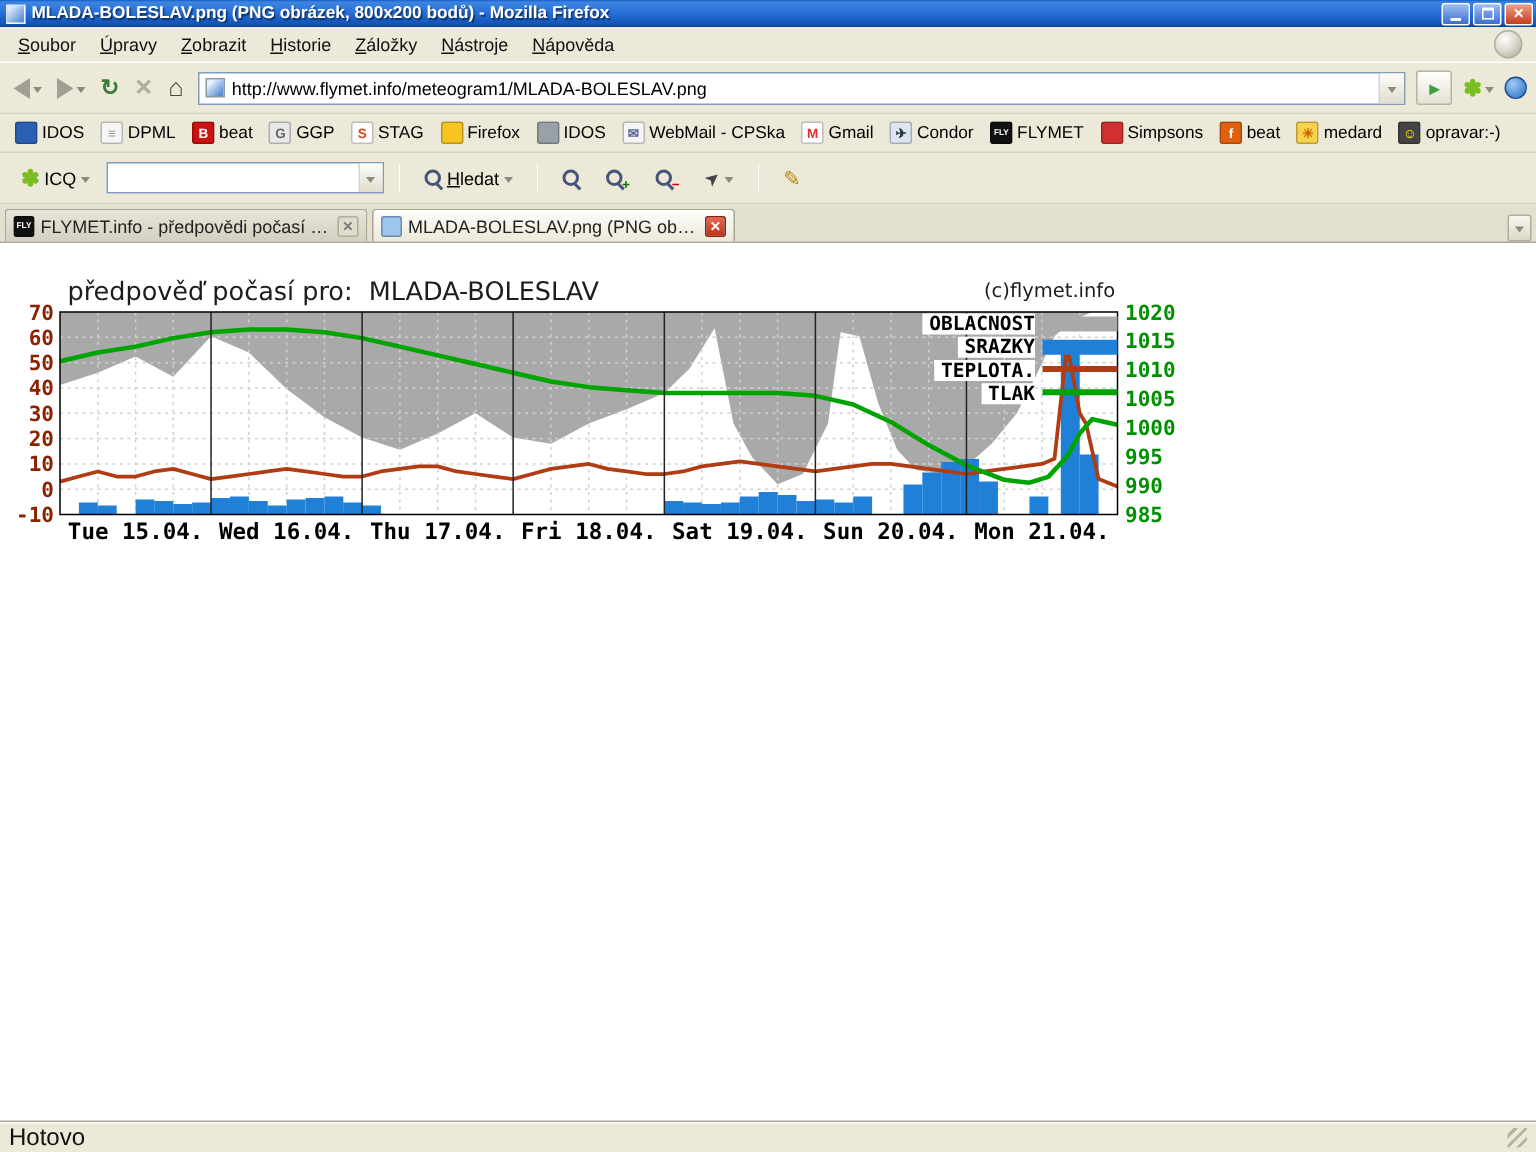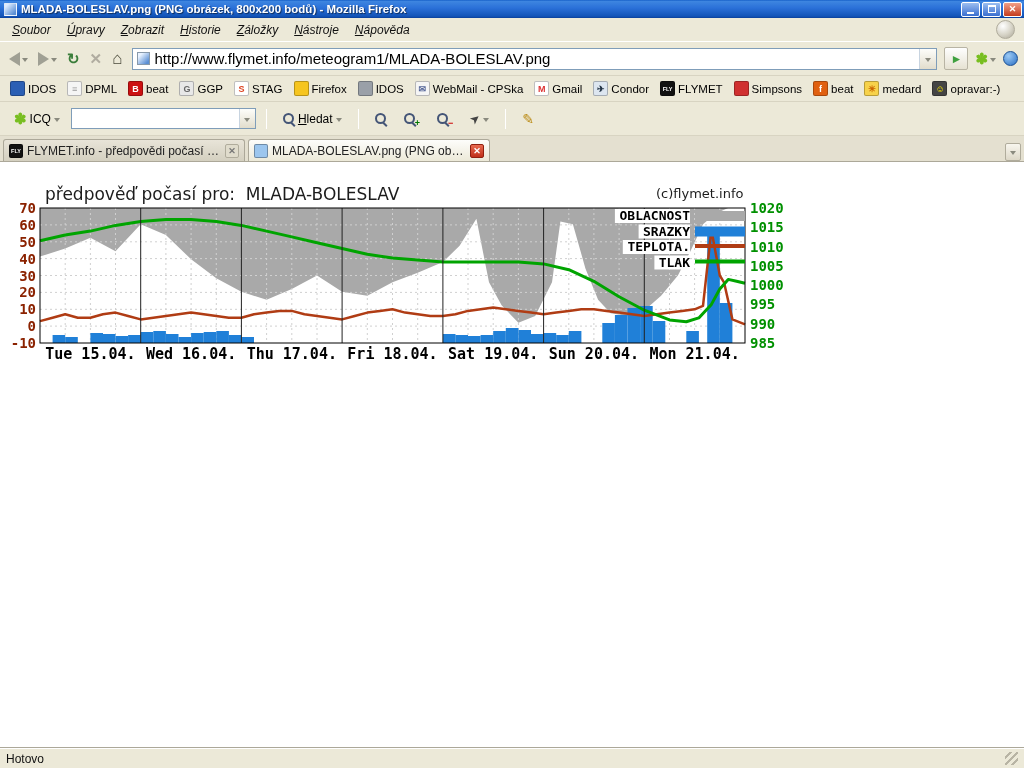--- a/index.html
+++ b/index.html
@@ -27,42 +27,42 @@
     background:linear-gradient(#9cbef0,#3a6fd0); color:#fff; font-size:9px; font-weight:bold;
     display:flex; align-items:center; justify-content:center; }
   .wbtn.close { background:linear-gradient(#f0a088,#c43c1e); }
   .glyph-min { width:7px; height:2px; background:#fff; margin-top:7px; }
   .glyph-max { width:8px; height:8px; border:1px solid #fff; border-top:2px solid #fff; }
 
   
   .menubar { height:24px; flex:0 0 24px; display:flex; align-items:center;
     background:#ece9d8; border-bottom:1px solid #ffffff; padding:0 4px; font-size:12px; }
   .menu-items { display:flex; }
-  .menu-item { padding:3px 8px; color:#111;font-style:italic; }
+  .menu-item { padding:3px 8px; color:#111; }
   .throbber { margin-left:auto; margin-right:5px; width:19px; height:19px; border-radius:50%;
     background:radial-gradient(circle at 35% 30%,#ffffff,#d6d3c6 55%,#a8a496);
     border:1px solid #b0ac9c; }
 
   
   .navbar { height:34px; flex:0 0 34px; display:flex; align-items:center;
     background:#ece9d8; border-bottom:1px solid #d8d4c2; padding:0 6px; gap:4px; }
   .nbtn { display:flex; align-items:center; justify-content:center; padding:2px 3px; gap:2px; }
   .arr-left  { width:0; height:0; border:7px solid transparent; border-left:none; border-right:11px solid #a0a094; }
   .arr-right { width:0; height:0; border:7px solid transparent; border-right:none; border-left:11px solid #a0a094; }
   .caret { width:0; height:0; border:3px solid transparent; border-bottom:none; border-top:4px solid #8a8a7e; margin-top:2px; }
   .glyph { font-size:15px; line-height:1; }
   .reload { color:#3a7d3a; font-weight:bold; }
   .stop { color:#b0aca0; font-weight:bold; }
   .home { color:#4a4a3a; font-size:17px; }
   .urlbar { flex:1; height:22px; background:#fff; border:1px solid #7f9db9;
     display:flex; align-items:center; margin:0 3px; }
   .favicon { width:13px; height:13px; margin:0 4px; flex:0 0 13px;
     background:linear-gradient(135deg,#e8f2ff 20%,#5b8fd4 85%); border:1px solid #8899aa; }
   .urlinput { flex:1; border:none; outline:none; height:18px; padding:0;
-    font-family:"Liberation Sans",sans-serif; font-size:15px; color:#000; background:transparent; }
+    font-family:"Liberation Sans",sans-serif; font-size:12px; color:#000; background:transparent; }
   .url-drop { width:17px; height:20px; flex:0 0 17px; border-left:1px solid #c8d4e0;
     background:linear-gradient(#fdfdfa,#e2ddcc); display:flex; align-items:center; justify-content:center; }
   .go-btn { width:24px; height:23px; border:1px solid #b8b4a4; border-radius:2px;
     background:linear-gradient(#fefefe,#e6e2d2); color:#3fa03f; font-size:12px;
     display:flex; align-items:center; justify-content:center; }
   .flower { color:#78be20; font-size:15px; font-weight:bold; }
   .searchbox { width:152px; height:22px; background:#fff; border:1px solid #7f9db9;
     display:flex; align-items:center; padding:0 3px; gap:3px; }
   .searchinput { flex:1; border:none; outline:none; height:18px; width:100px; padding:0;
     font-family:"Liberation Sans",sans-serif; font-size:12px; background:transparent; }
@@ -119,21 +119,21 @@
   #meteo-svg { display:block; }
   #meteo-svg text { font-family:"DejaVu Sans Mono","Liberation Mono",monospace; }
   #meteo-svg .ax  { font-size:14px; font-weight:bold; }
   #meteo-svg .day { font-size:15px; font-weight:bold; fill:#000; }
   #meteo-svg .leg { font-size:13px; font-weight:bold; fill:#000; }
   #meteo-svg .mtitle  { font-family:"DejaVu Sans","Liberation Sans",sans-serif; font-size:17px; fill:#1c1c1c; }
   #meteo-svg .mcredit { font-family:"DejaVu Sans","Liberation Sans",sans-serif; font-size:13px; fill:#1c1c1c; }
 
   
   .statusbar { height:20px; flex:0 0 20px; background:#ece9d8; border-top:1px solid #fff;
-    box-shadow:0 -1px 0 #aca899; display:flex; align-items:center; padding:0 6px; font-size:12px; color:#111; }
+    box-shadow:0 -1px 0 #aca899; display:flex; align-items:center; padding:0 6px; font-size:16px; color:#111; }
   .grip { margin-left:auto; width:13px; height:13px;
     background:repeating-linear-gradient(135deg, transparent 0 3px, #b8b4a4 3px 5px); }
 </style>
 </head>
 <body>
 
 <div class="window">
 
   <div class="titlebar">
     <span class="win-icon"></span>

